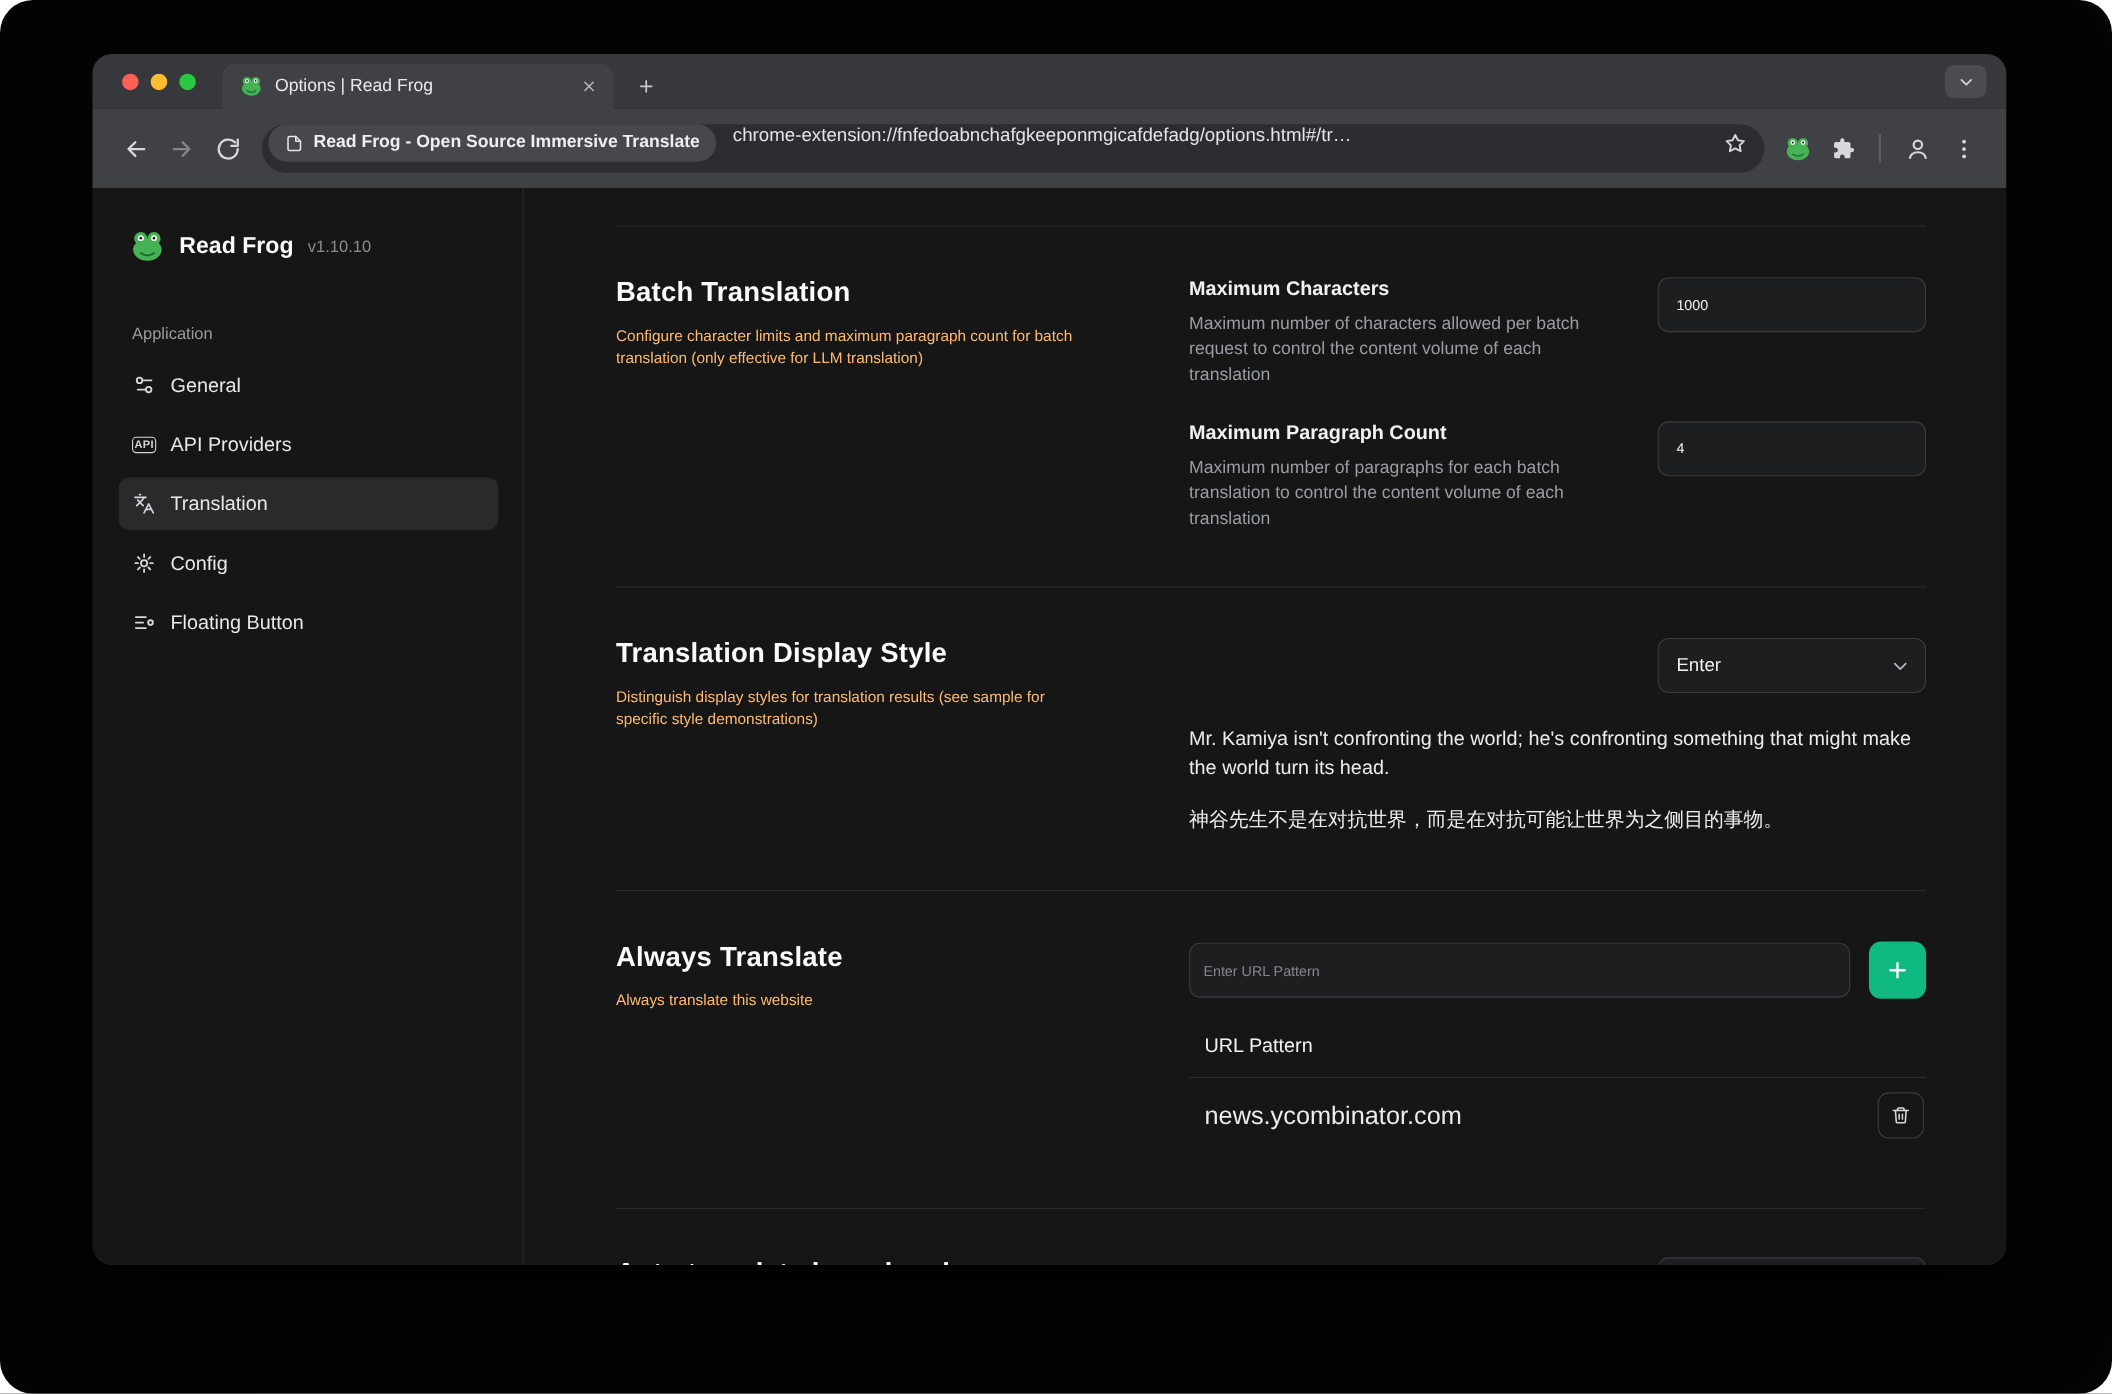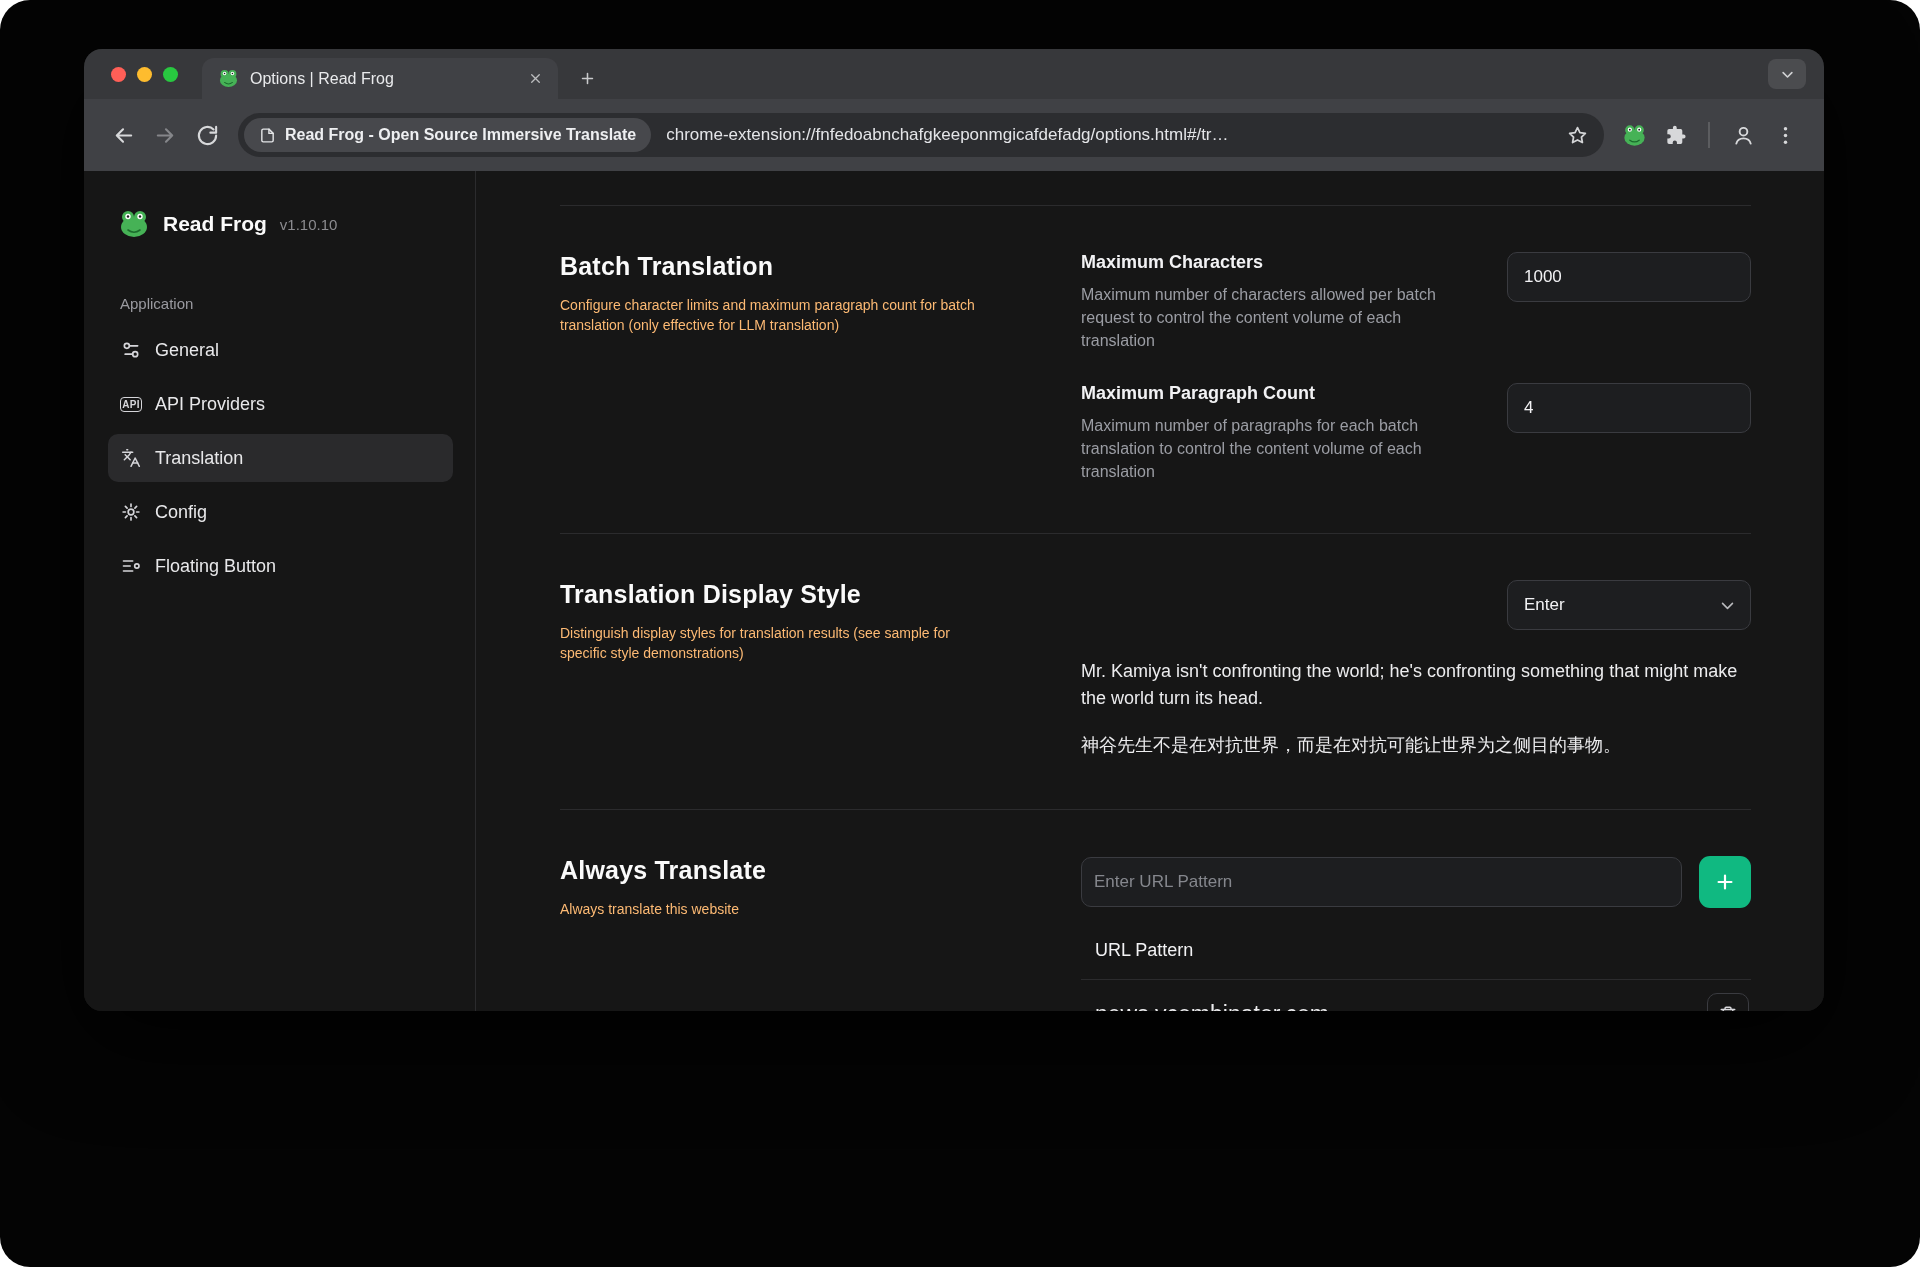--- a/index.html
+++ b/index.html
@@ -6,21 +6,21 @@
   html, body { margin: 0; padding: 0; }
   body {
     width: 1920px; height: 1267px; position: relative; overflow: hidden;
     background: #ffffff;
     font-family: "Liberation Sans", sans-serif;
   }
   .screen { position: absolute; inset: 0; background: #040404; border-radius: 30px; }
 
   
   .window {
-    position: absolute; left: 84px; top: 49px; width: 1740px; height: 962px;
+    position: absolute; left: 84px; top: 49px; width: 1740px; height: 1101px;
     border-radius: 18px; overflow: hidden; background: #161616;
     box-shadow: 0 30px 90px rgba(0,0,0,.85);
     display: flex; flex-direction: column;
   }
 
   
   .tabstrip { height: 50px; background: #37383b; display: flex; align-items: flex-end; position: relative; flex: 0 0 auto; }
   .traffic { display: flex; gap: 11px; padding: 0 20px 0 27px; align-items: center; height: 50px; }
   .light { width: 15px; height: 15px; border-radius: 50%; display: inline-block; }
   .light.red { background: #ff5f57; }
@@ -43,21 +43,21 @@
   }
   .tabsearch svg { width: 15px; height: 15px; }
 
   
   .toolbar { height: 72px; background: #404145; display: flex; align-items: center; padding: 0 18px; flex: 0 0 auto; }
   .tool-btn { width: 42px; height: 42px; border-radius: 50%; display: flex; align-items: center; justify-content: center; color: #d7d8da; flex: 0 0 auto; }
   .tool-btn svg { width: 23px; height: 23px; }
   .tool-btn.disabled { color: #85868a; }
   .urlbar {
     flex: 1 1 auto; min-width: 0; height: 44px; background: #2c2d30; border-radius: 22px;
-    display: flex; align-items: center; padding: 0 6px 0 6px; margin: 16px 10px;
+    display: flex; align-items: flex-start; padding: 0 6px 0 6px; margin: 16px 10px;
   }
   .chip {
     height: 34px; background: #47484c; border-radius: 17px; display: flex; align-items: center; gap: 9px;
     padding: 0 15px; color: #eeeff1; font-size: 16px; font-weight: 700; white-space: nowrap; flex: 0 0 auto;
   }
   .chip svg { width: 17px; height: 17px; color: #e4e5e7; }
   .url-text { flex: 1 1 auto; min-width: 0; margin-left: 15px; color: #e4e5e8; font-size: 17px; white-space: nowrap; overflow: hidden; text-overflow: ellipsis; }
   .star-btn { width: 34px; height: 34px; display: flex; align-items: center; justify-content: center; color: #d4d5d7; flex: 0 0 auto; margin-right: 4px; }
   .star-btn svg { width: 21px; height: 21px; }
   .ext-frog { width: 40px; height: 40px; display: flex; align-items: center; justify-content: center; flex: 0 0 auto; }
@@ -90,21 +90,21 @@
   .sec-title { font-size: 25px; font-weight: 700; color: #fafafa; margin: 0; letter-spacing: .2px; }
   .sec-desc { font-size: 14px; color: #fdba74; line-height: 1.45; margin: 14px 0 0; max-width: 432px; }
 
   .field { display: flex; gap: 32px; align-items: flex-start; }
   .field + .field { margin-top: 30px; }
   .field-text { flex: 1 1 auto; max-width: 396px; }
   .field-label { font-size: 18px; font-weight: 600; color: #f2f2f4; }
   .field-desc { font-size: 16px; color: #9b9da4; line-height: 1.45; margin: 10px 0 0; }
   .text-input {
     width: 244px; height: 50px; flex: 0 0 auto; background: #1d1e20; border: 1px solid #3a3b40;
-    border-radius: 10px; color: #f2f2f4; font-size: 17px; padding: 0 16px; font-family: inherit; outline: none;
+    border-radius: 10px; color: #f2f2f4; font-size: 13px; padding: 0 16px; font-family: inherit; outline: none;
   }
 
   .select {
     width: 244px; height: 50px; background: #1d1e20; border: 1px solid #3a3b40; border-radius: 10px;
     display: flex; align-items: center; justify-content: space-between; padding: 0 14px 0 16px;
     color: #f2f2f4; font-size: 17px; margin-left: auto;
   }
   .select .chev { width: 17px; height: 17px; color: #b9babd; display: flex; }
   .select .chev svg { width: 100%; height: 100%; }
   .sample-orig { font-size: 18px; color: #ececee; line-height: 1.5; margin: 28px 0 0; max-width: 660px; }

